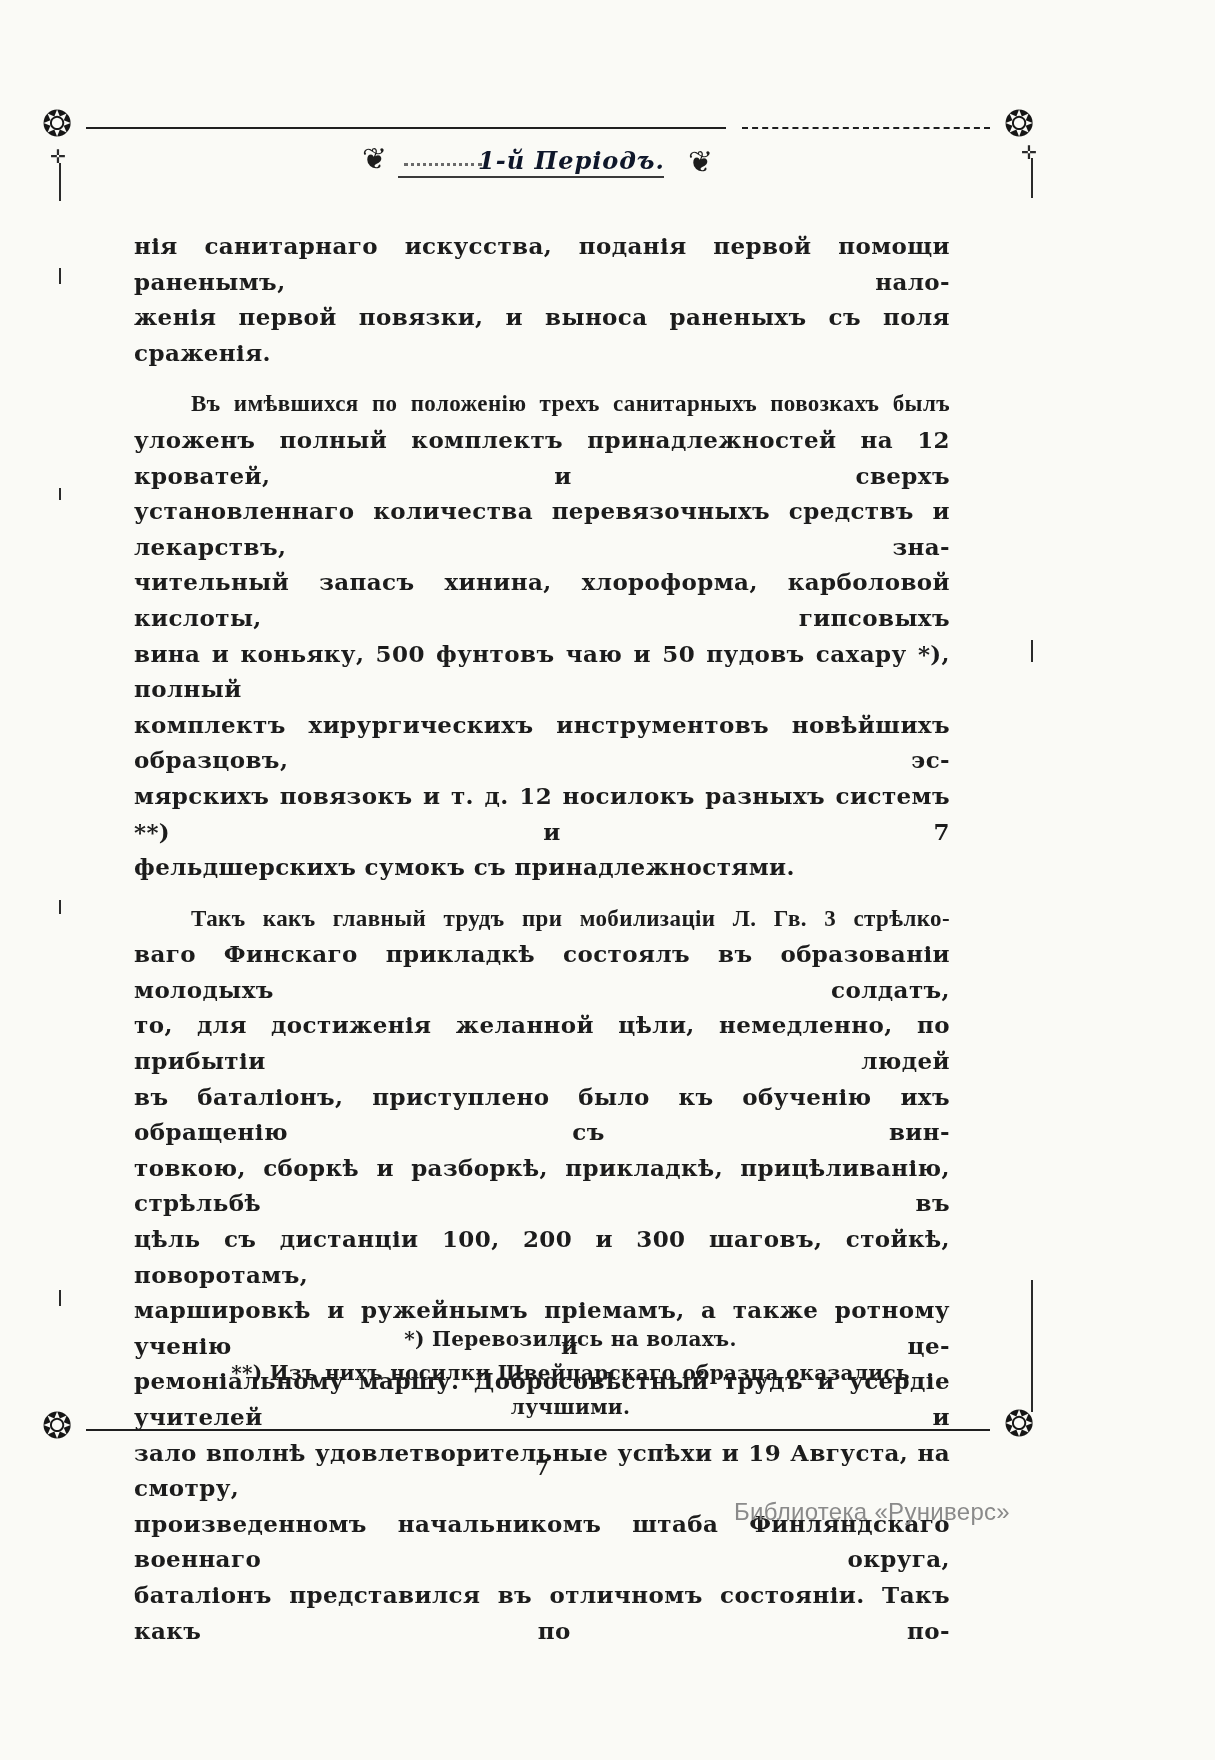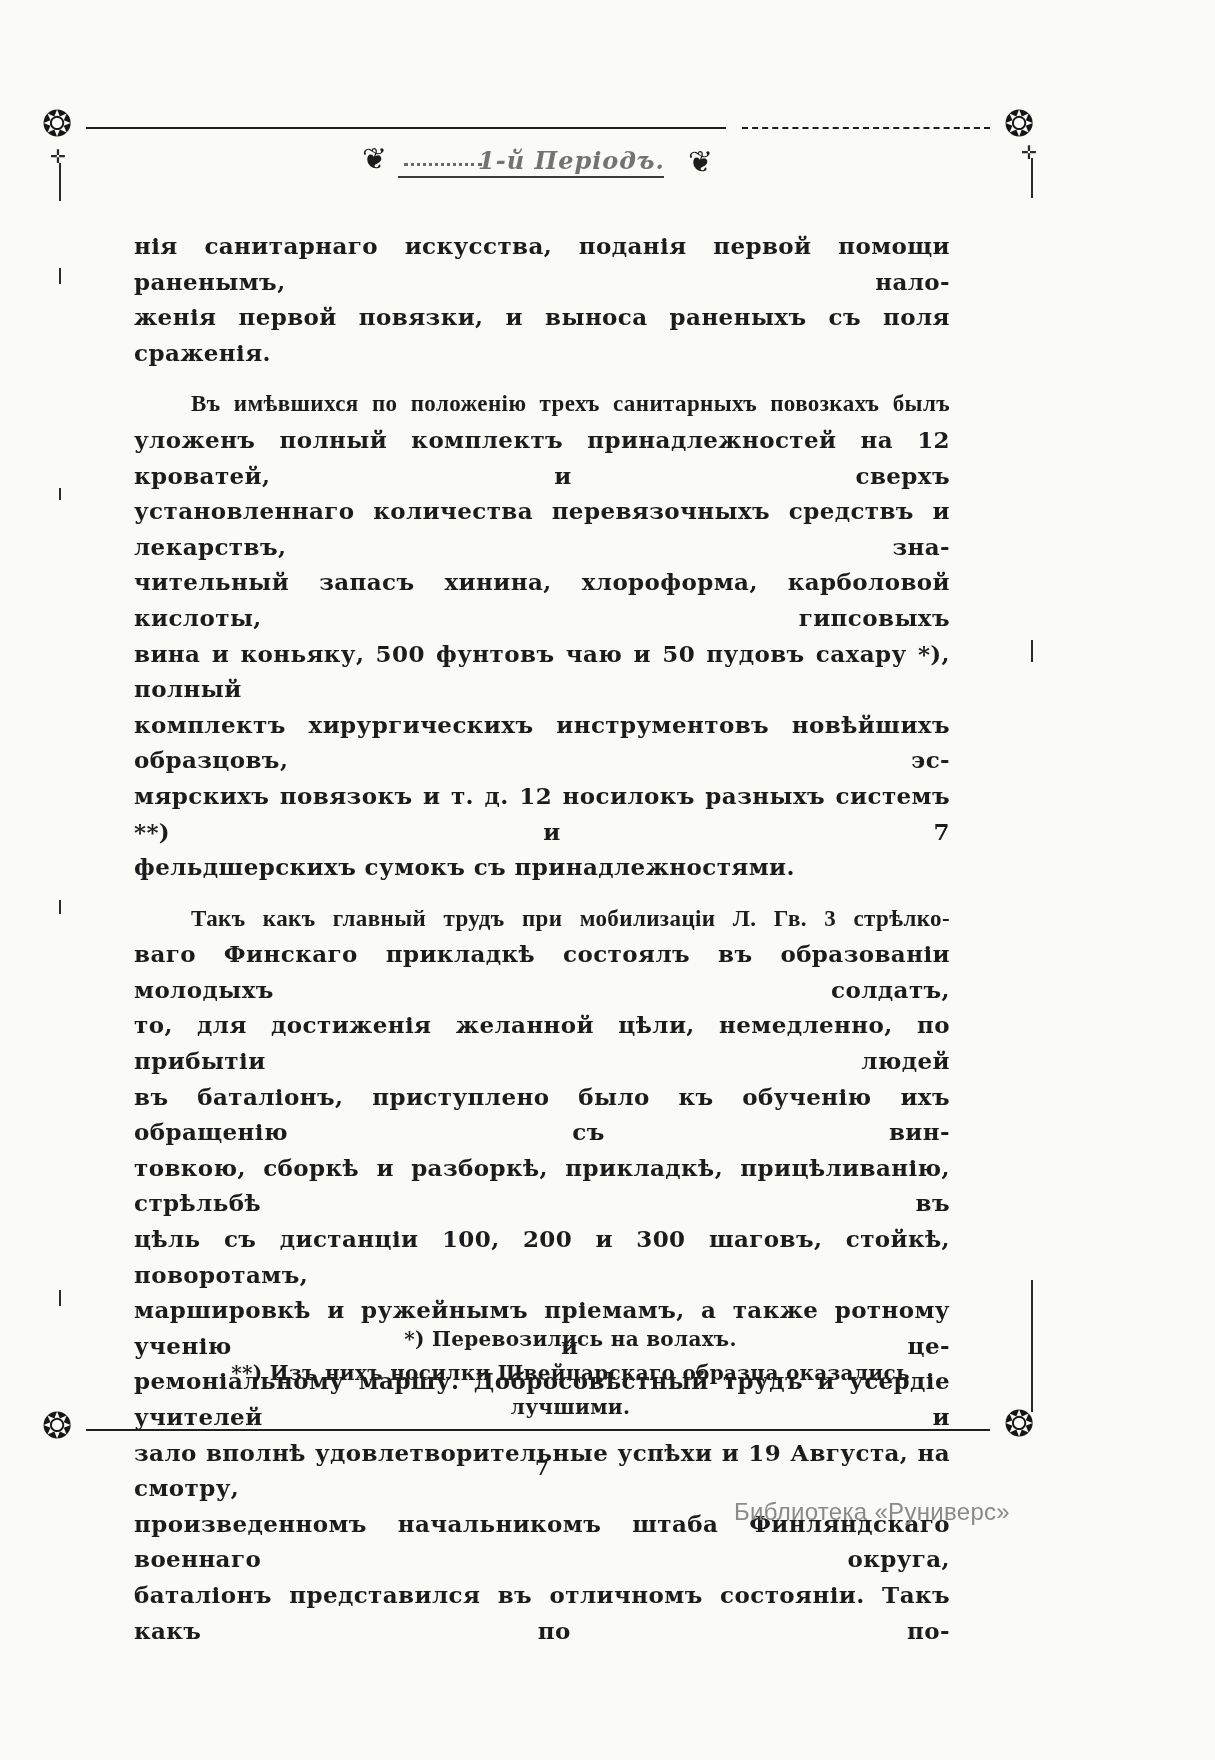--- a/index.html
+++ b/index.html
@@ -56,21 +56,21 @@
     font-family:"DejaVu Sans", sans-serif;
     font-size:30px; line-height:1; color:#1d1d1d;
   }
   .fleuron.left  { left:362px; top:144px; }
   .fleuron.right { left:688px; top:147px; }
 
   #header-title {
     position:absolute; left:478px; top:146px;
     font-style:italic; font-weight:700;
     font-size:24px; letter-spacing:1px;
-    color:#737373;
+    color:#0f172a;
   }
 
   
   #body-text {
     position:absolute; left:118px; top:212px; width:848px;
     font-size:23px; line-height:35.6px;
     font-weight:700; letter-spacing:0.4px;
   }
   .para { margin:16px; }
   .line { text-align:justify; text-align-last:justify; white-space:normal; }

